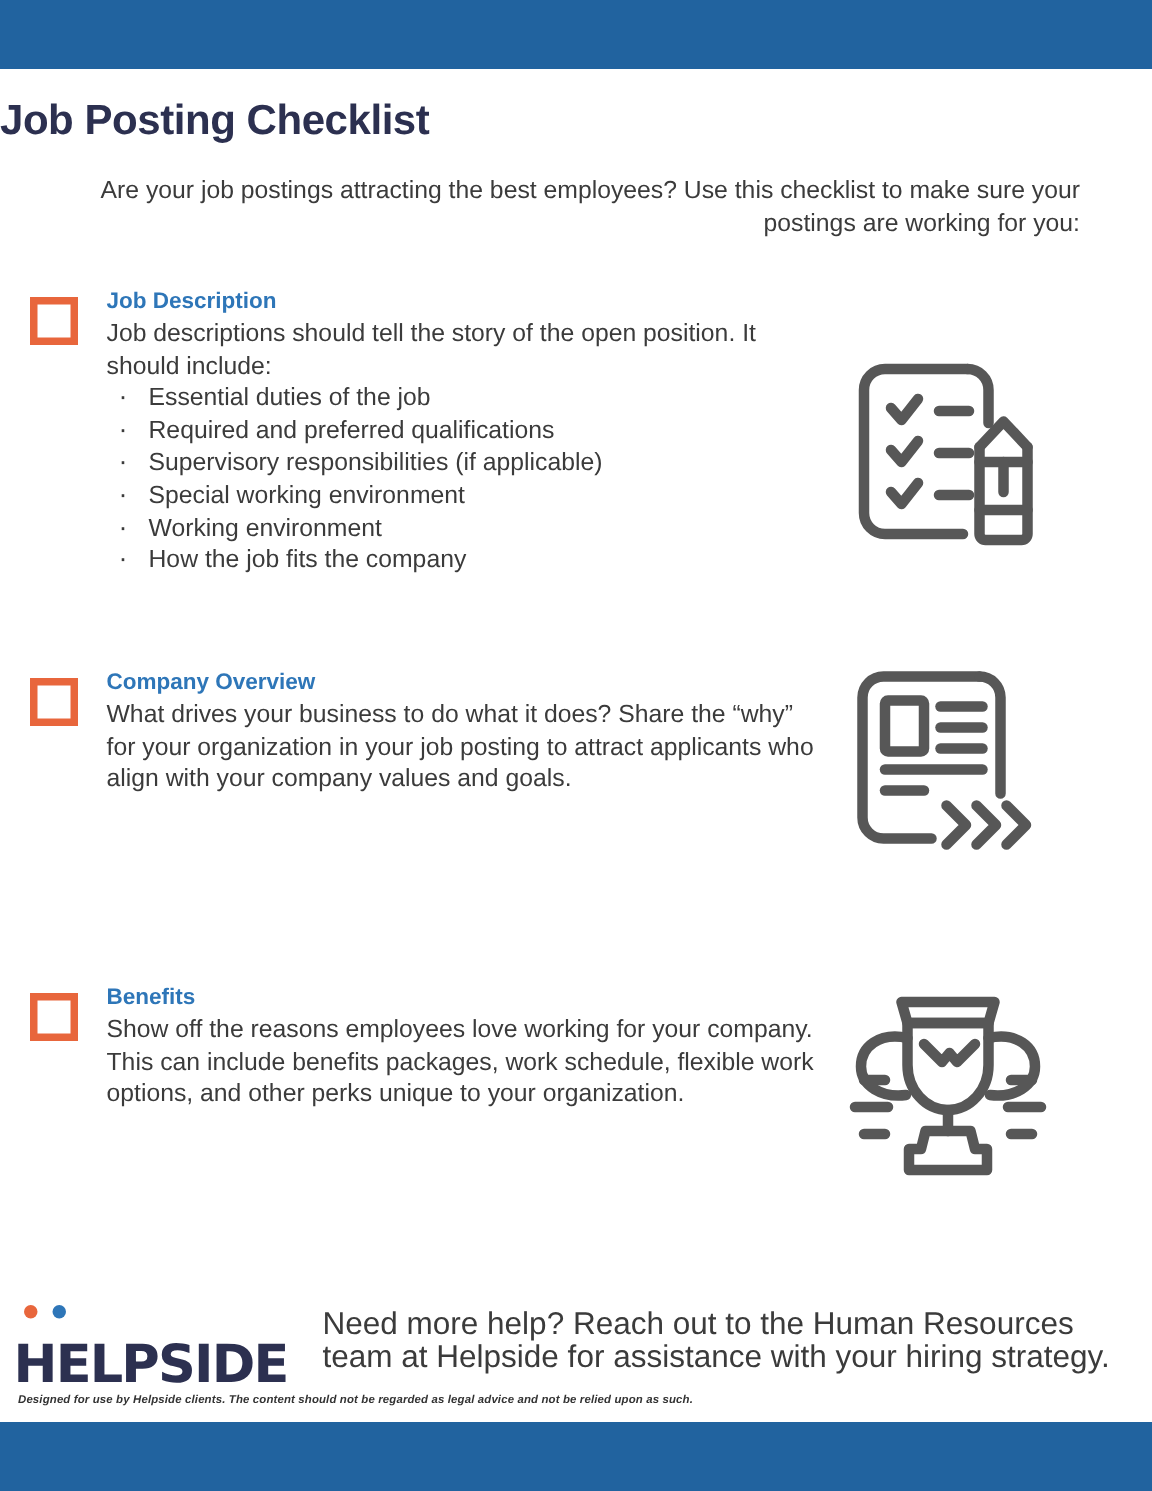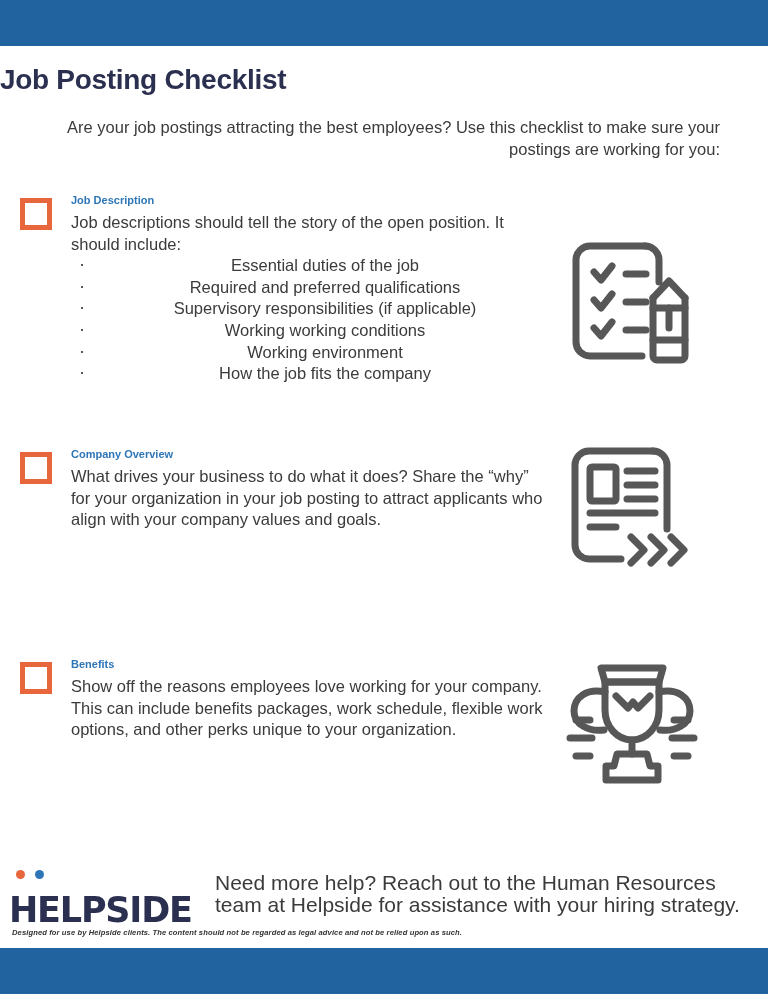--- a/index.html
+++ b/index.html
@@ -80,37 +80,36 @@
     background: #ffffff;
     box-sizing: content-box;
   }
   .sec-body {
     position: absolute;
     left: 71px;
     top: 0;
     width: 480px;
   }
   .sec-heading {
-    font-size: 11px;
+    font-size: 15px;
     font-weight: bold;
     color: #2E76B8;
     line-height: 21px;
     margin: 0 0 1px 0;
   }
   .sec-text {
     font-size: 16.5px;
     line-height: 21.6px;
     color: #3b3b3b;
     margin: 0;
   }
   .bullets {
     list-style: none;
     margin: 0;
     padding: 0;
-    text-align: center;
   }
   .bullets li {
     position: relative;
     padding-left: 28px;
     font-size: 16.5px;
     line-height: 21.6px;
     color: #3b3b3b;
   }
   .bullets li::before {
     content: "\00B7";
@@ -202,21 +201,21 @@
 
   <div class="section sec-1">
     <div class="checkbox"></div>
     <div class="sec-body">
       <div class="sec-heading">Job Description</div>
       <p class="sec-text">Job descriptions should tell the story of the open position. It should include:</p>
       <ul class="bullets">
         <li>Essential duties of the job</li>
         <li>Required and preferred qualifications</li>
         <li>Supervisory responsibilities (if applicable)</li>
-        <li>Working working conditions</li>
+        <li>Special working environment</li>
         <li>Working environment</li>
         <li>How the job fits the company</li>
       </ul>
     </div>
   </div>
 
   <svg class="icon-art icon-1" width="140" height="130" viewBox="0 0 140 130">
     <path d="M85 10 H30 a14 14 0 0 0 -14 14 V106 a14 14 0 0 0 14 14 H82"></path>
     <path d="M85 10 a14 14 0 0 1 14 14 V46"></path>
     <path d="M34 36 l7 8 l11 -14"></path>

